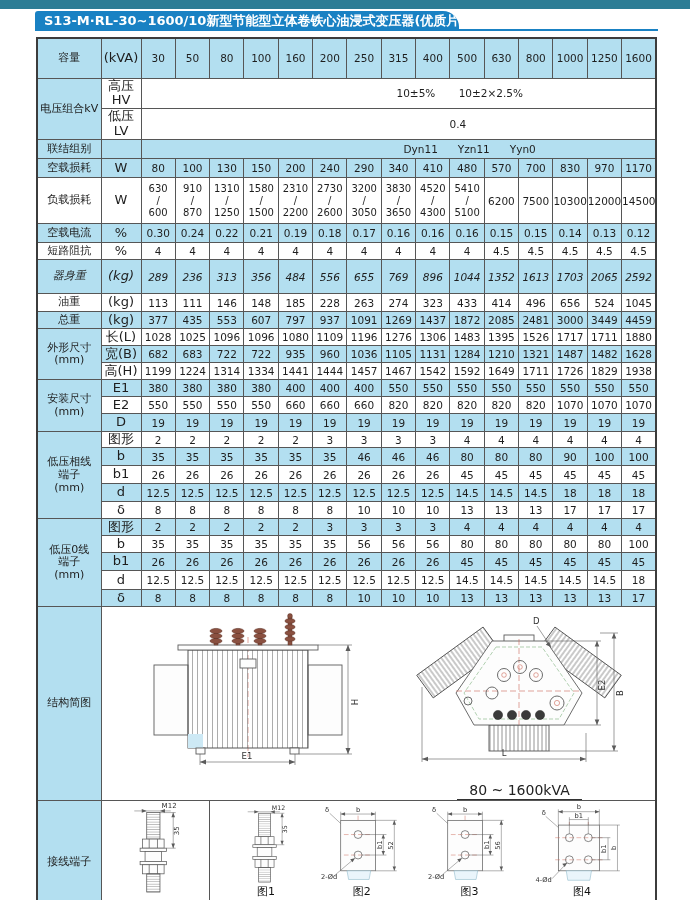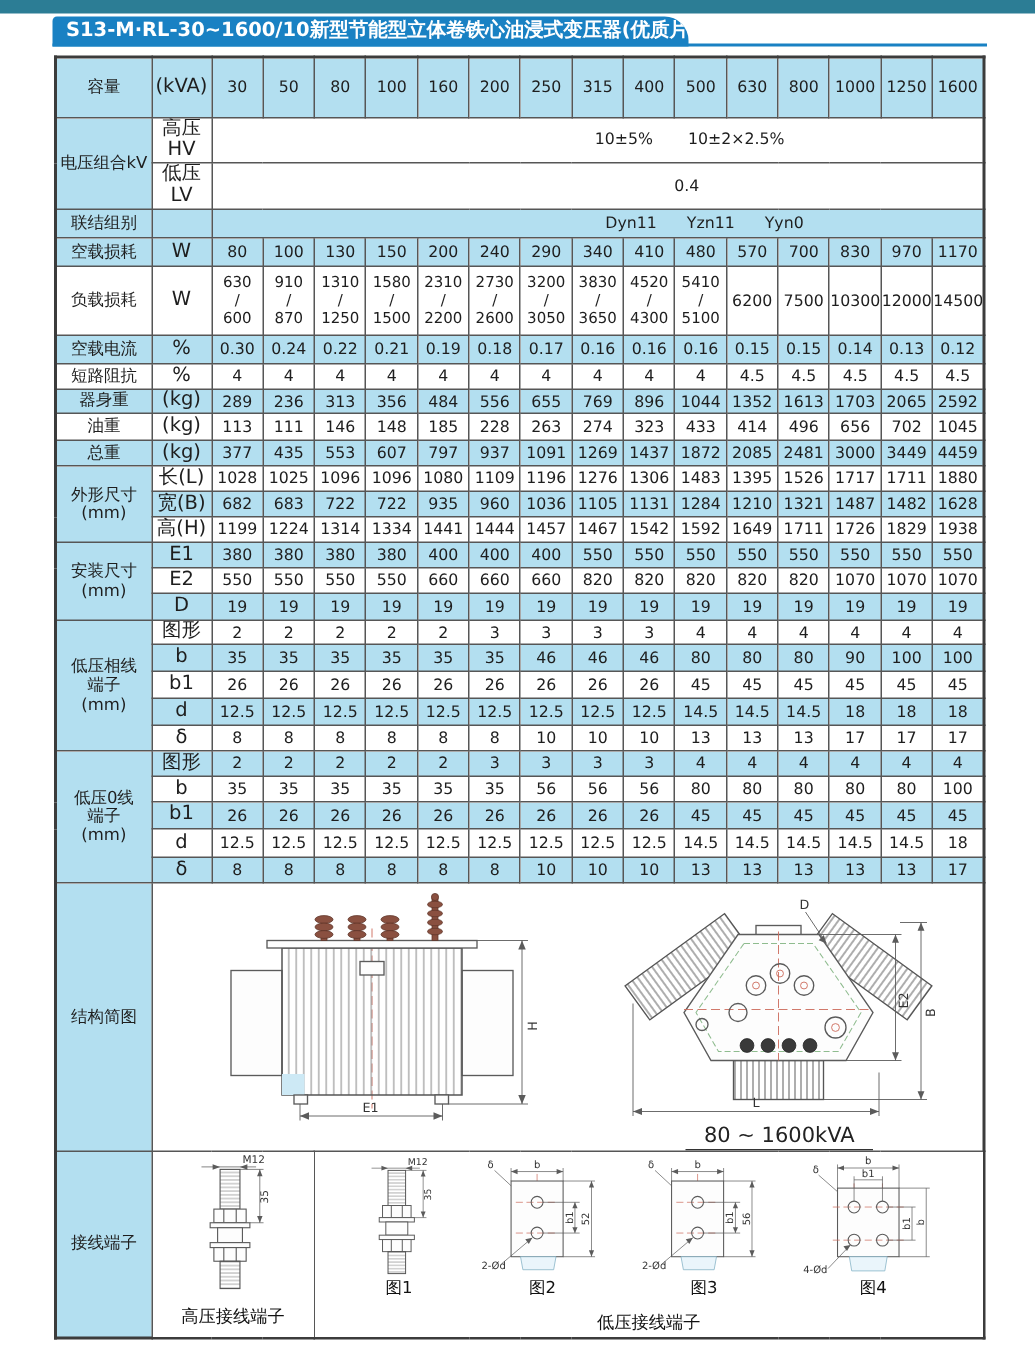--- a/index.html
+++ b/index.html
@@ -22,21 +22,21 @@
   }
   td.blue{background:#b3dff0;}
   td.lbl{font-size:11px;}
   td.unit{font-size:13px;}
   td.merged{text-align:left;white-space:pre;}
   .fr{line-height:12px;font-size:10px;}
   td.draw{background:#fff;}
   .structure-cell{vertical-align:top;}
   .structure-flex{display:flex;align-items:flex-start;padding:6px 0 0 28px;}
   .sv-right{margin-left:44px;display:flex;flex-direction:column;align-items:center;}
-  .kva-caption{font-size:14px;color:#222;border-bottom:1.4px solid #333;padding:0 12px 1px 12px;margin-top:2px;}
+  .kva-caption{font-size:14px;color:#222;border-bottom:1.4px solid #333;padding:0 12px 1px 12px;margin-top:17px;}
   .term-hv{position:relative;vertical-align:top;}
   .term-hv-inner{display:flex;flex-direction:column;align-items:center;height:120px;}
   .term-caption{font-size:11.5px;color:#111;margin-top:auto;padding-bottom:4px;}
   .term-lv{position:relative;vertical-align:top;}
   .term-lv-inner{display:flex;justify-content:space-around;align-items:flex-start;padding:2px 14px 0 14px;height:98px;}
   .figblock{display:flex;flex-direction:column;align-items:center;}
   .figcap{font-size:11px;color:#111;margin-top:1px;}
   .lv-caption{position:absolute;left:0;right:0;bottom:3px;text-align:center;font-size:11.5px;color:#111;}
   .notes{position:absolute;left:36px;top:841px;width:640px;font-size:13px;color:#161616;}
   .notes div{margin-bottom:6px;letter-spacing:.2px;}
@@ -226,21 +226,21 @@
           <td class="val">4</td>
           <td class="val">4</td>
           <td class="val">4</td>
           <td class="val">4</td>
           <td class="val">4.5</td>
           <td class="val">4.5</td>
           <td class="val">4.5</td>
           <td class="val">4.5</td>
           <td class="val">4.5</td>
         </tr>
-        <tr style="height: 16px;">
+        <tr style="height: 34px; font-style: italic;">
           <td class="lbl blue">器身重</td>
           <td class="unit blue">(kg)</td>
           <td class="val blue">289</td>
           <td class="val blue">236</td>
           <td class="val blue">313</td>
           <td class="val blue">356</td>
           <td class="val blue">484</td>
           <td class="val blue">556</td>
           <td class="val blue">655</td>
           <td class="val blue">769</td>
@@ -261,21 +261,21 @@
           <td class="val">148</td>
           <td class="val">185</td>
           <td class="val">228</td>
           <td class="val">263</td>
           <td class="val">274</td>
           <td class="val">323</td>
           <td class="val">433</td>
           <td class="val">414</td>
           <td class="val">496</td>
           <td class="val">656</td>
-          <td class="val">702</td>
+          <td class="val">524</td>
           <td class="val">1045</td>
         </tr>
         <tr style="height: 17px;">
           <td class="lbl blue">总重</td>
           <td class="unit blue">(kg)</td>
           <td class="val blue">377</td>
           <td class="val blue">435</td>
           <td class="val blue">553</td>
           <td class="val blue">607</td>
           <td class="val blue">797</td>

